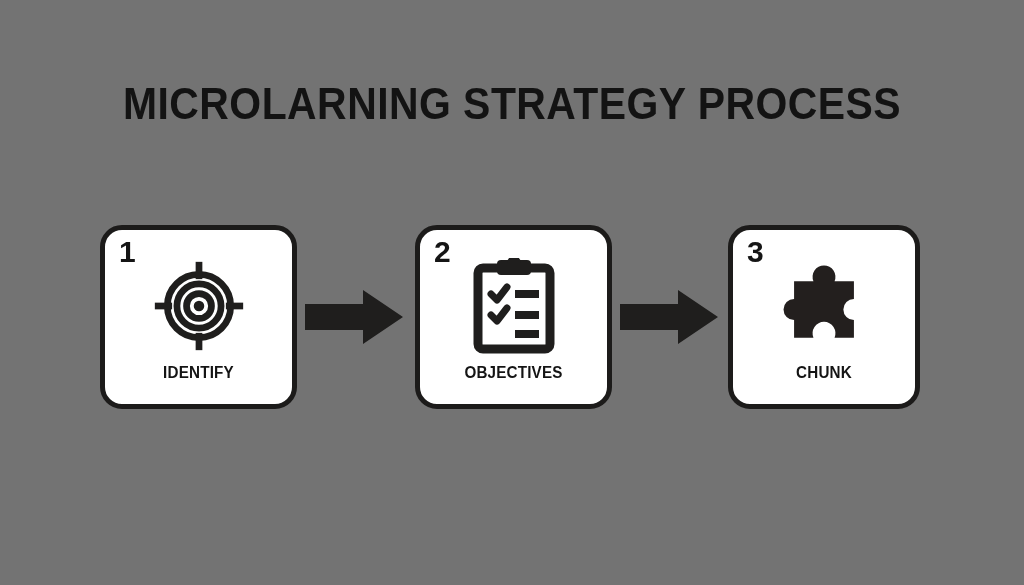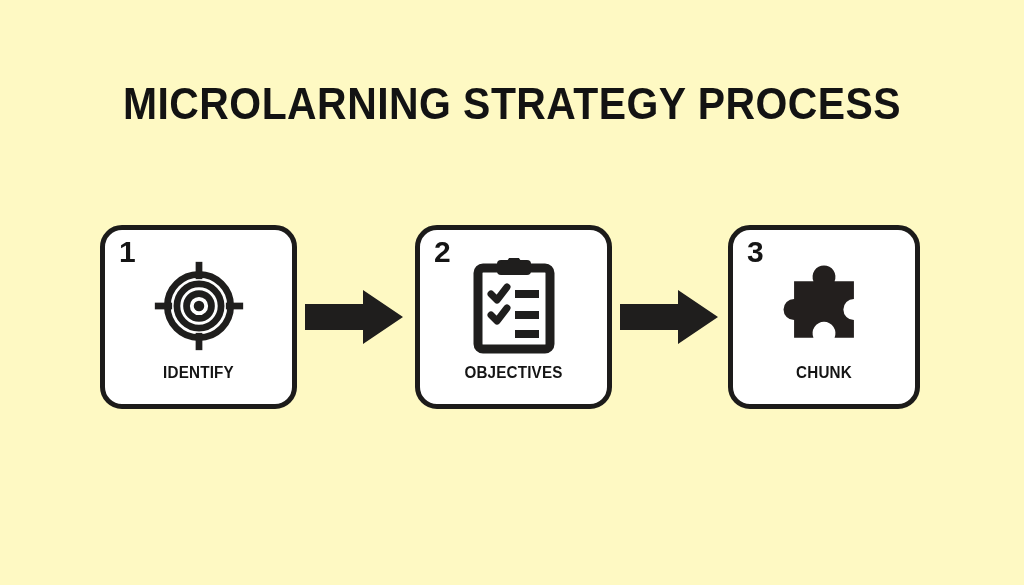--- a/index.html
+++ b/index.html
@@ -12,21 +12,21 @@
     height: 585px;
     background: #fdfeff;
     font-family: "Liberation Sans", sans-serif;
     overflow: hidden;
     position: relative;
   }
 
   #infographic {
     position: absolute;
     inset: 0;
-    background: #fef9c3;
+    background: #737373;
   }
 
   
   .title {
     position: absolute;
     left: 0;
     top: 82px;
     width: 1024px;
     text-align: center;
     font-family: "Liberation Sans Narrow", "Liberation Sans", sans-serif;

